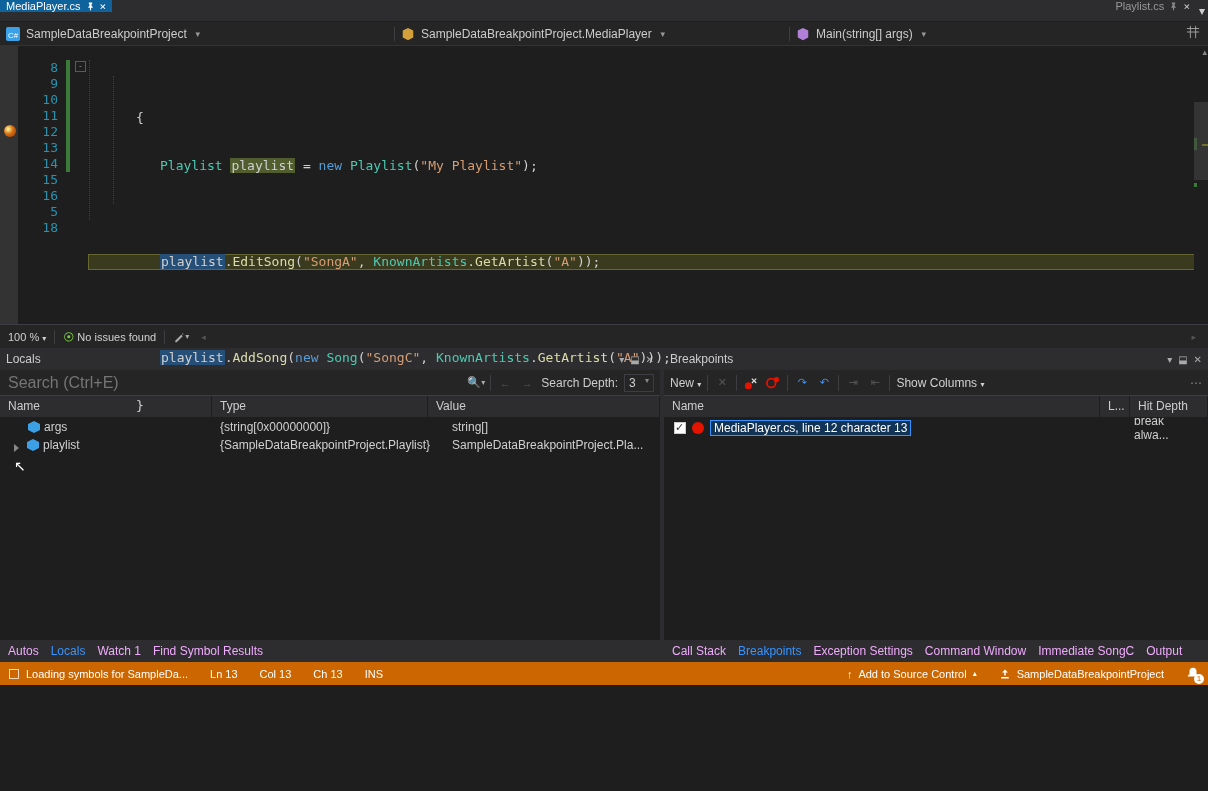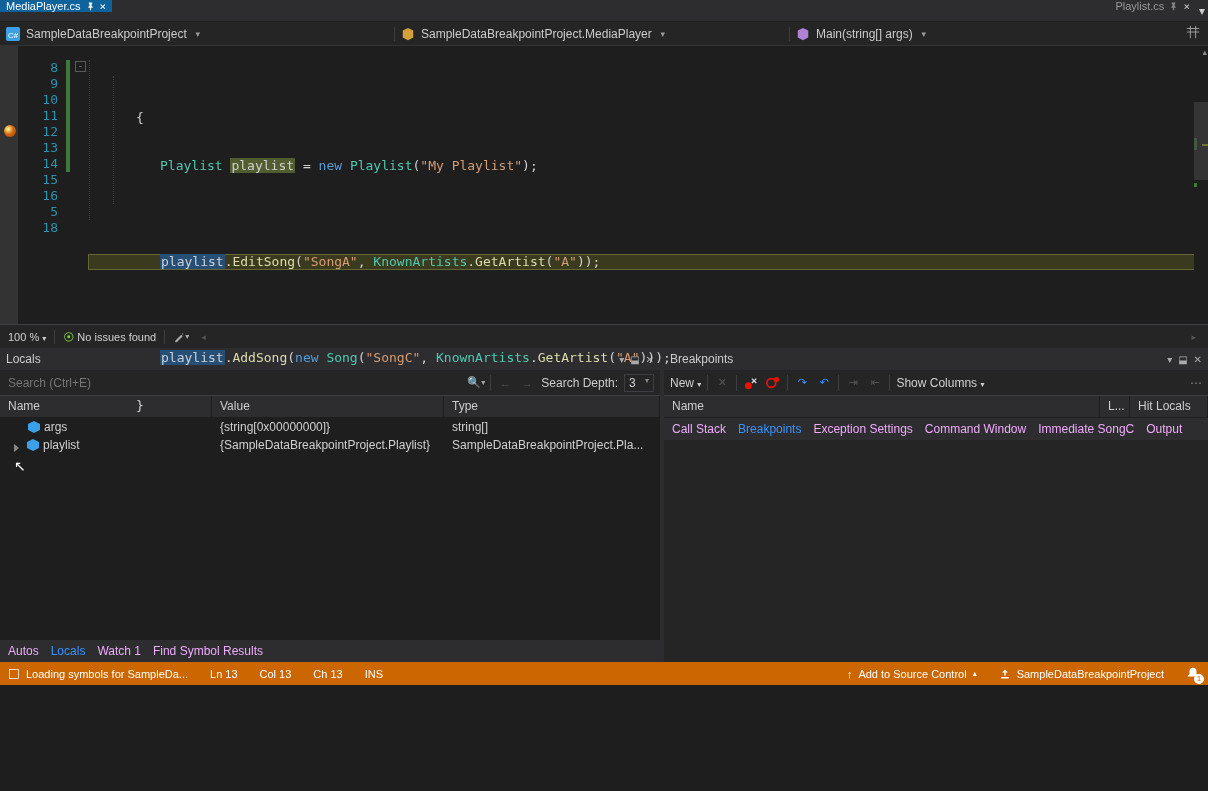--- a/index.html
+++ b/index.html
@@ -50,21 +50,21 @@
 .hscroll .arrow{color:#555;font-size:9px}
 .panels{display:flex;height:314px}
 .panel{display:flex;flex-direction:column;background:#252526;min-width:0}
 .panel.left{width:664px;border-right:4px solid #2d2d30}
 .panel.right{flex:1}
 .panel-title{height:22px;display:flex;align-items:center;justify-content:space-between;padding:0 6px;background:#2d2d30}
 .panel-title .name{color:#ccc;font-size:12px}
 .panel-title .btns{display:flex;gap:6px;align-items:center}
 .panel-title .btns span{font-size:10px;color:#aaa;cursor:pointer}
 .toolbar{height:26px;display:flex;align-items:center;gap:6px;padding:0 6px;background:#252526;border-bottom:1px solid #3e3e42}
-.search-input{flex:1;background:transparent;border:none;color:#ccc;font-size:12px;outline:none}
+.search-input{flex:1;background:transparent;border:none;color:#ccc;font-size:16px;outline:none}
 .tool-btn{width:16px;height:16px;display:inline-flex;align-items:center;justify-content:center;color:#aaa;font-size:11px}
 .tool-btn.disabled{opacity:.35}
 .tool-sep{width:1px;height:16px;background:#3e3e42}
 .grid-head{height:22px;display:flex;background:#2d2d30;border-bottom:1px solid #1e1e1e}
 .grid-head .col{padding:3px 8px;border-right:1px solid #1e1e1e;color:#ccc;font-size:12px}
 .grid-body{flex:1;background:#1e1e1e;overflow:hidden;position:relative}
 .grid-row{display:flex;height:18px;align-items:center;font-size:12px}
 .grid-row .cell{padding:0 8px;white-space:nowrap;overflow:hidden;text-overflow:ellipsis}
 .loc-name{display:flex;align-items:center;gap:4px}
 .expander{width:9px;height:9px;display:inline-block}
@@ -223,22 +223,22 @@
       <span class="tool-btn disabled">←</span>
       <span class="tool-btn disabled">→</span>
       <span style="color:#ccc">Search Depth:</span>
       <span style="width:30px;border:1px solid #3e3e42;padding:1px 4px;display:inline-flex;justify-content:space-between">
           <span>3</span>
           <span style="font-size:8px;color:#888">▾</span>
         </span>
     </div>
     <div class="grid-head">
       <div class="col" style="width:212px">Name</div>
+      <div class="col" style="flex:1">Type</div>
       <div class="col" style="width:232px">Value</div>
-      <div class="col" style="flex:1">Type</div>
     </div>
     <div class="grid-body">
       <div class="grid-row">
         <div class="cell loc-name" style="width:212px;padding-left:28px">
             <span class="cube"></span>
             <span>args</span>
           </div>
         <div class="cell" style="width:232px">{string[0x00000000]}</div>
         <div class="cell" style="flex:1">string[]</div>
       </div>
@@ -294,21 +294,31 @@
       <span class="tool-btn disabled">⇥</span>
       <span class="tool-btn disabled">⇤</span>
       <span class="tool-sep"></span>
       <span><span>Show Columns</span> <span style="font-size:8px">▾</span></span>
       <span style="flex:1"></span>
       <span style="color:#888">⋯</span>
     </div>
     <div class="grid-head">
       <div class="col" style="flex:1">Name</div>
       <div class="col" style="width:30px">L...</div>
-      <div class="col" style="width:78px">Hit Locals</div>
+      <div class="col" style="width:78px">Hit Depth</div>
+    </div>
+    <div class="grid-body">
+      <div class="bp-row">
+        <span class="chk"></span>
+        <span class="bp-circle"></span>
+        <span class="bp-label">MediaPlayer.cs, line 12 character 13</span>
+        <span style="flex:1"></span>
+        <span style="width:30px"></span>
+        <span style="width:74px;padding-right:6px">break alwa...</span>
+      </div>
     </div>
     <div class="panel-tabs-row">
       <span class="ptab">Call Stack</span>
       <span class="ptab active">Breakpoints</span>
       <span class="ptab">Exception Settings</span>
       <span class="ptab">Command Window</span>
       <span class="ptab">Immediate SongC</span>
       <span class="ptab">Output</span>
     </div>
   </div>

